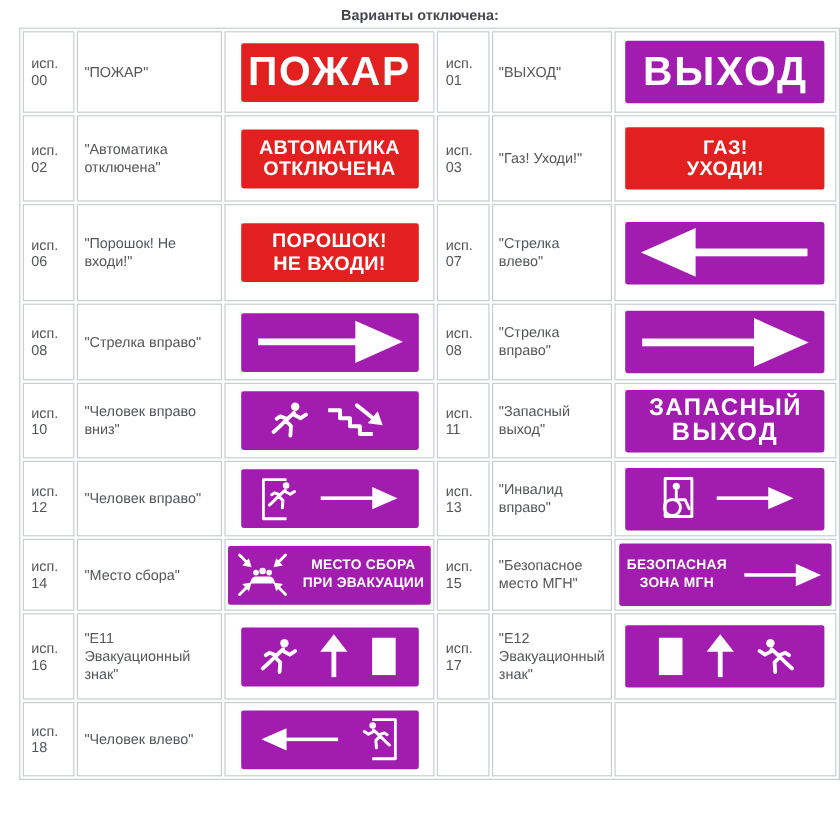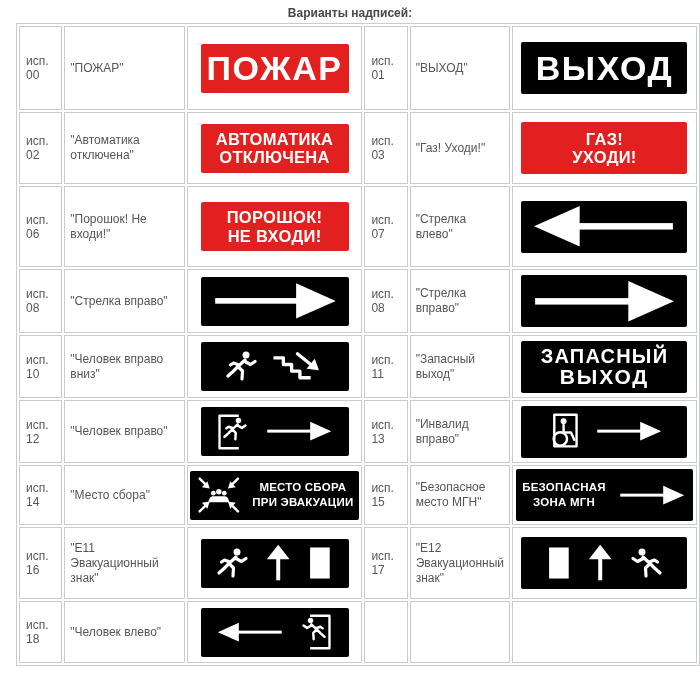--- a/index.html
+++ b/index.html
@@ -28,21 +28,21 @@
   td.c-sign2{width:182px;text-align:center;padding:2px;}
 
   .sign{
     display:inline-flex;align-items:center;justify-content:center;
     gap:11px;color:#fff;font-weight:bold;border-radius:2px;
     padding:0 6px;box-sizing:border-box;vertical-align:middle;
   }
   .sign-l{min-width:148px;height:49px;}
   .sign-r{min-width:166px;height:52px;}
   .bg-red{background:#e2201f;}
-  .bg-green{background:#000000;}
+  .bg-green{background:#a21caf;}
 
   .t{display:block;text-align:center;}
   .t span{display:block;white-space:nowrap;}
   .t-xl span{font-size:34px;letter-spacing:1.5px;line-height:1;}
   .t-lg span{font-size:16.5px;letter-spacing:.3px;line-height:1.1;}
   .t-zapas span:first-child{font-size:20px;letter-spacing:1.2px;line-height:1;}
   .t-zapas span:last-child{font-size:21px;letter-spacing:1.8px;line-height:1;}
   .t-sm span{font-size:11.5px;letter-spacing:.2px;line-height:1.3;}
 
   .icon{display:inline-flex;align-items:center;}
@@ -62,25 +62,25 @@
   .icon-runner svg{height:33px;width:auto;}
   .icon-stairs svg{height:38px;width:auto;}
   .icon-door svg{height:36px;width:auto;}
   .icon-exitdoor svg{height:38px;width:auto;}
   .icon-wc svg{height:39px;width:auto;}
   .icon-asm svg{height:42px;width:auto;}
 </style>
 </head>
 <body>
 
-<div class="page-title">Варианты надписей:</div>
+<div class="page-title">Варианты отключена:</div>
 
 <table class="variants">
   <tbody id="rows">
-      <tr style="height: 84px;">
+      <tr style="height: 68px;">
         <td class="c-num">исп. 00</td>
         <td class="c-desc">"ПОЖАР"</td>
         <td class="c-sign"><div class="sign sign-l bg-red">
             <span class="t t-xl">
               <span>ПОЖАР</span>
             </span>
           </div></td>
         <td class="c-num2">исп. 01</td>
         <td class="c-desc2">"ВЫХОД"</td>
         <td class="c-sign2"><div class="sign sign-r bg-green">

